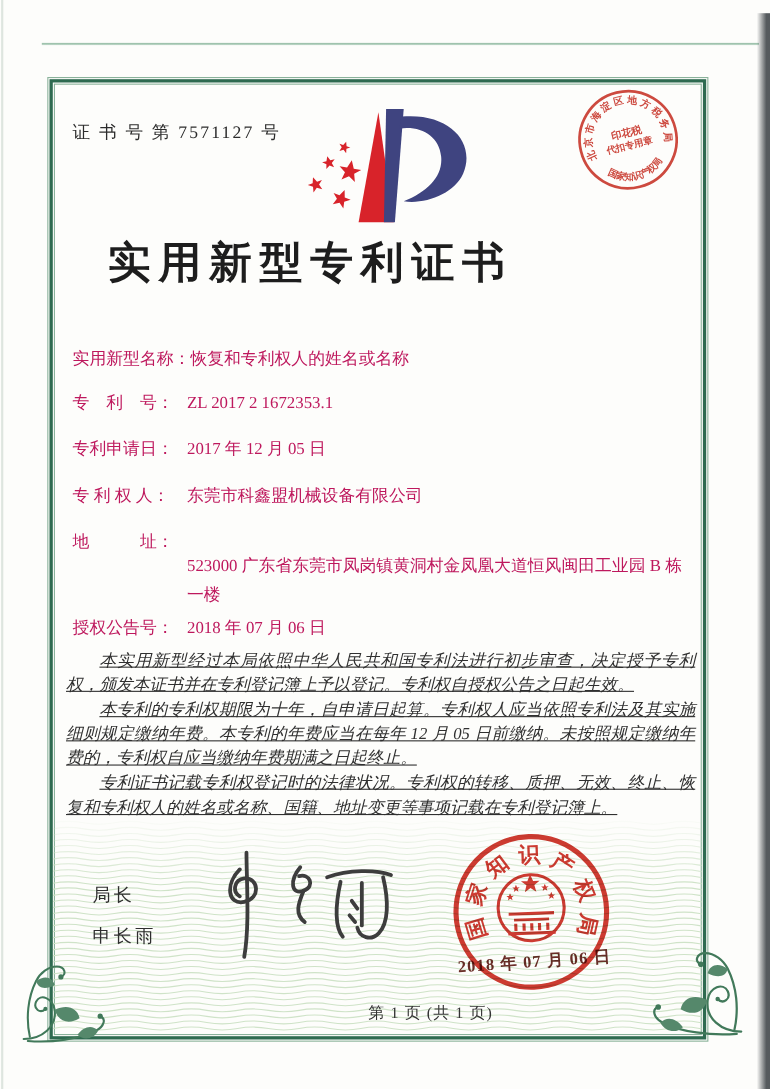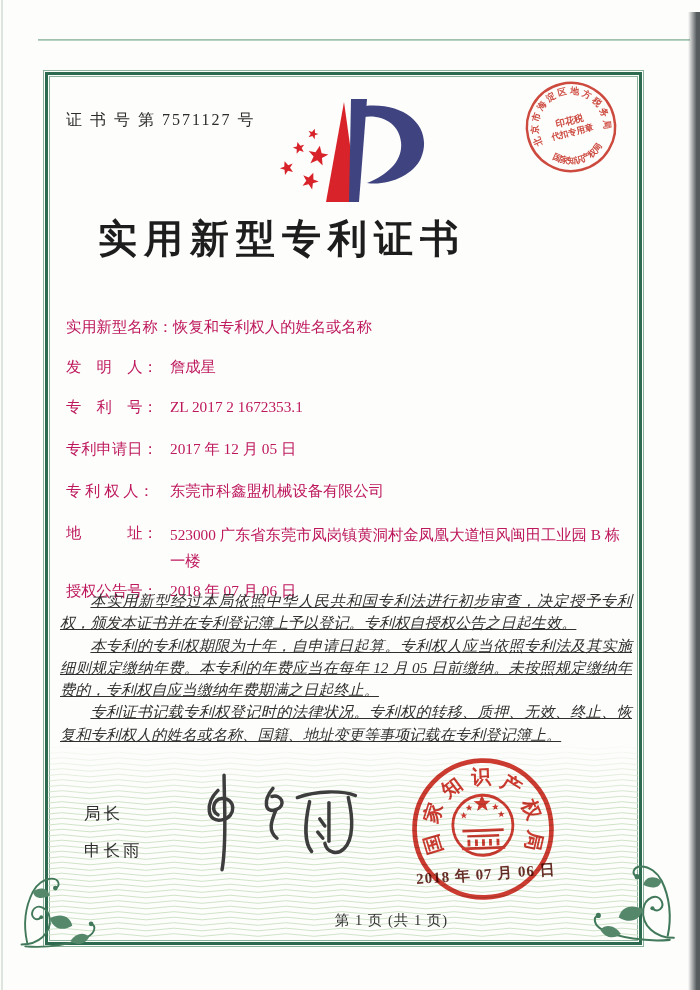--- a/index.html
+++ b/index.html
@@ -29,21 +29,21 @@
   .cert-no{position:absolute;left:66px;top:110px;font-size:16px;letter-spacing:2px;color:#2c2c2c;}
   .logo{position:absolute;left:268px;top:96px;width:164px;height:112px;}
   .title{position:absolute;left:0;top:212px;width:564px;text-align:center;
     font-size:39px;font-weight:700;letter-spacing:7px;color:#1d1d1d;}
   
   .fields{position:absolute;left:66px;top:316px;width:566px;font-size:15.3px;color:#be185d;}
   .row{display:flex;line-height:22px;}
   .row .lbl{flex:0 0 104px;white-space:pre;}
   .row .val{flex:1;}
   .row.m18{margin-top:18px;} .row.m20{margin-top:20px;}
-  .row.addr .val{line-height:26px;}
+  .row.addr .val{line-height:26px;margin-top:20px;}
   .row.grant{position:relative;margin-top:6px;}
   .grant2{position:absolute;left:324px;top:0;white-space:pre;}
   
   .paras{position:absolute;left:60px;top:590px;width:572px;font-size:15.2px;
     line-height:22.3px;text-align:justify;color:#303030;font-style:italic;text-decoration:underline;}
   .paras p{margin:0;text-indent:2em;}
   
   .signer{position:absolute;left:84px;top:806px;font-size:16.5px;letter-spacing:3px;color:#2e2e2e;}
   .signer div{line-height:1;}
   .signer .nm{margin-top:20px;}
@@ -148,24 +148,20 @@
   </svg>
 
   <div class="title">实用新型专利证书</div>
 
   <div class="fields">
     <div class="row">
       <span class="lbl">实用新型名称：</span>
       <span class="val">恢复和专利权人的姓名或名称</span>
     </div>
     <div class="row m18">
-      <span class="lbl">发　明　人：</span>
-      <span class="val">詹成星</span>
-    </div>
-    <div class="row m18">
       <span class="lbl">专　利　号：</span>
       <span class="val">ZL 2017 2 1672353.1</span>
     </div>
     <div class="row m20">
       <span class="lbl">专利申请日：</span>
       <span class="val">2017 年 12 月 05 日</span>
     </div>
     <div class="row m20">
       <span class="lbl">专 利 权 人：</span>
       <span class="val">东莞市科鑫盟机械设备有限公司</span>

